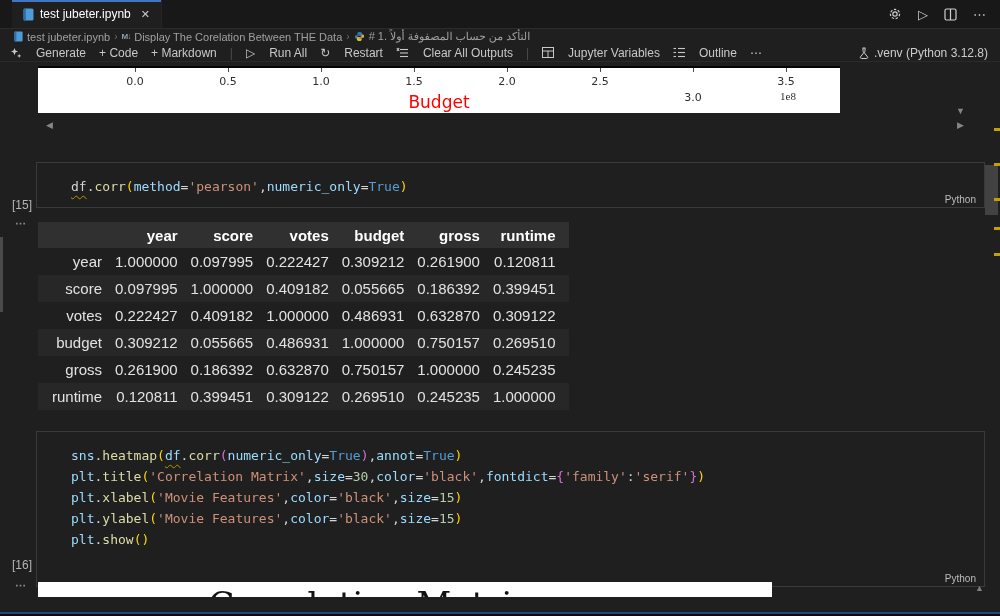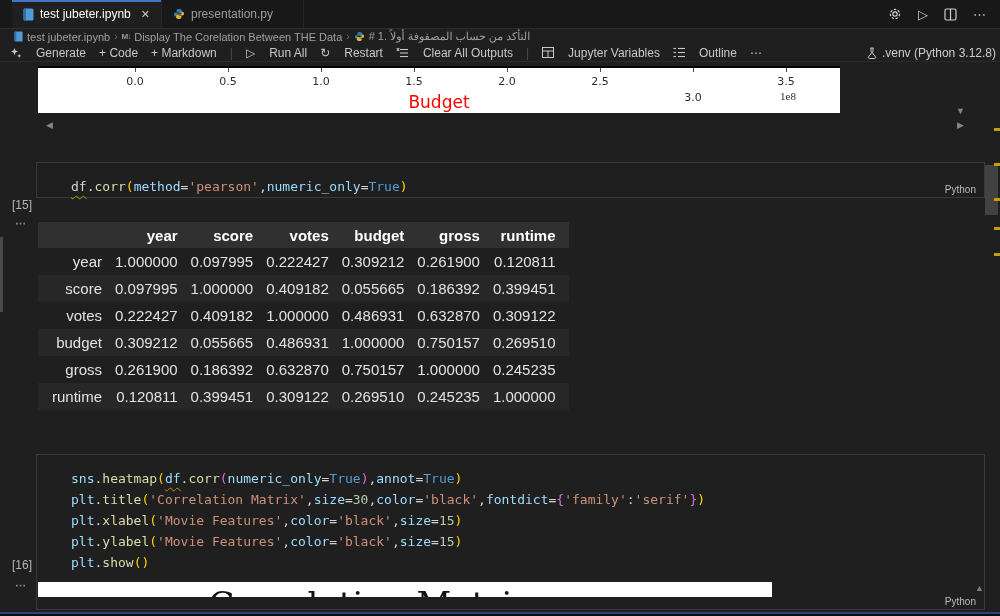--- a/index.html
+++ b/index.html
@@ -28,21 +28,21 @@
   .crumb { display:flex; align-items:center; gap:4px; cursor:pointer; }
   .crumb-sep { color:#6b6b6b; font-size:10px; padding:0 1px; }
   .md-glyph { font-size:8px; color:#8f9fae; font-weight:bold; letter-spacing:-1px; }
   
   .nbtoolbar { position:absolute; left:0; top:44px; width:1000px; height:18px;
     background:#1f1f1f; border-bottom:1px solid #2a2a2a; display:flex; align-items:center;
     gap:13px; padding-left:10px; font-size:12px; color:#c8c8c8; white-space:nowrap; }
   .tbtn { display:flex; align-items:center; gap:14px; cursor:pointer; }
   .tbtn .g { font-size:12px; line-height:1; }
   .tsep { color:#4c4c4c; }
-  .kernel { margin-left:auto; display:flex; align-items:center; gap:5px; padding-right:4px; font-size:12px; color:#cccccc; cursor:pointer; }
+  .kernel { margin-left:auto; display:flex; align-items:center; gap:5px; padding-right:12px; font-size:12px; color:#cccccc; cursor:pointer; }
   
   .editor { position:absolute; left:0; top:62px; width:1000px; height:535px; background:#1f1f1f; }
   
   .plot-strip { position:absolute; left:38px; top:4px; width:802px; height:47px;
     background:#ffffff; border-top:2px solid #050505; }
   .tickmark { position:absolute; top:0; width:1px; height:4px; background:#4a4a4a; }
   .ticklabel { position:absolute; top:7px; transform:translateX(-50%); font-family:"DejaVu Sans",sans-serif;
     font-size:11px; color:#2e2e2e; }
   .offset-label { position:absolute; right:44px; top:22px; font-family:Liberation Serif, serif; font-size:11px; color:#2e2e2e; }
   .xlabel { position:absolute; left:0; right:0; top:24px; text-align:center;
@@ -98,31 +98,20 @@
         <div class="tab active">
       <span>
         <svg width="11" height="13" viewBox="0 0 11 13">
               <rect x="0.5" y="0.5" width="10" height="12" rx="1.5" fill="#4f9bd8"></rect>
               <rect x="0.5" y="0.5" width="2.4" height="12" rx="1" fill="#2f6ea6"></rect>
             </svg>
       </span>
 
       <span class="tab-label">test jubeter.ipynb</span>
       <span class="close" style="visibility: visible;">✕</span>
-    </div>
-        <div class="tab">
-
-      <span>
-        <svg width="12" height="12" viewBox="0 0 12 12">
-              <path d="M6 1c-2 0-2.4.9-2.4 1.7V4h2.6v.6H2.5C1.5 4.6 1 5.3 1 6.4c0 1.1.5 1.9 1.5 1.9h1V7c0-.9.8-1.6 1.7-1.6h2.3c.8 0 1.4-.6 1.4-1.4V2.7C8.9 1.8 8 1 6 1z" fill="#3a7bb0"></path>
-              <path d="M6 11c2 0 2.4-.9 2.4-1.7V8H5.8v-.6h3.7c1 0 1.5-.7 1.5-1.8 0-1.1-.5-1.9-1.5-1.9h-1V5c0 .9-.8 1.6-1.7 1.6H4.5c-.8 0-1.4.6-1.4 1.4v1.3C3.1 10.2 4 11 6 11z" fill="#d8b93e"></path>
-            </svg>
-      </span>
-      <span class="tab-label">presentation.py</span>
-      <span class="close" style="visibility: hidden;">✕</span>
     </div>
       </div>
     <div class="editor-actions">
       <span class="ea-icon">
         <svg width="14" height="14" viewBox="0 0 14 14">
             <g stroke="#cfcfcf" stroke-width="1.2" fill="none">
           <circle cx="7" cy="7" r="2.2"></circle>
               <circle cx="7" cy="7" r="4.6" stroke-dasharray="2.4 1.6"></circle>
             </g>
           </svg>
@@ -250,21 +239,21 @@
           <div class="tickmark" style="left: 748px;"></div>
           <div class="ticklabel" style="left: 748px;">3.5</div>
         </div>
       <div class="offset-label">1e8</div>
       <div class="xlabel" style="color: rgb(255, 0, 0);">Budget</div>
     </div>
     <span class="scroll-arrow" style="left:46px; top:59px;">◀</span>
     <span class="scroll-arrow" style="left:957px; top:59px;">▶</span>
     <span class="scroll-arrow" style="left:956px; top:45px;">▼</span>
 
-    <div class="cell" style="top:100px; height:36px;">
+    <div class="cell" style="top:100px; height:46px;">
       <div class="code"><div class="code-line"><span class="tk w sq">df</span><span class="tk w">.</span><span class="tk f">corr</span><span class="tk b1">(</span><span class="tk v">method</span><span class="tk w">=</span><span class="tk s">'pearson'</span><span class="tk w">,</span><span class="tk v">numeric_only</span><span class="tk w">=</span><span class="tk k">True</span><span class="tk b1">)</span></div></div>
       <span class="lang-label">Python</span>
     </div>
     <span class="exec-count" style="top:136px;">[15]</span>
     <span class="gutter-dots" style="top:155px;">⋯</span>
 
     <table class="out-table">
       <thead>
           <tr>
             <th class="corner"></th>
@@ -327,21 +316,21 @@
             <td>0.120811</td>
             <td>0.399451</td>
             <td>0.309122</td>
             <td>0.269510</td>
             <td>0.245235</td>
             <td>1.000000</td>
           </tr>
         </tbody>
     </table>
 
-    <div class="cell" style="top:392px; height:156px;">
+    <div class="cell" style="top:369px; height:156px;">
       <div class="code"><div class="code-line"><span class="tk v">sns</span><span class="tk w">.</span><span class="tk f">heatmap</span><span class="tk b1">(</span><span class="tk v sq">df</span><span class="tk w">.</span><span class="tk f">corr</span><span class="tk b2">(</span><span class="tk v">numeric_only</span><span class="tk w">=</span><span class="tk k">True</span><span class="tk b2">)</span><span class="tk w">,</span><span class="tk v">annot</span><span class="tk w">=</span><span class="tk k">True</span><span class="tk b1">)</span></div><div class="code-line"><span class="tk v">plt</span><span class="tk w">.</span><span class="tk f">title</span><span class="tk b1">(</span><span class="tk s">'Correlation Matrix'</span><span class="tk w">,</span><span class="tk v">size</span><span class="tk w">=</span><span class="tk n">30</span><span class="tk w">,</span><span class="tk v">color</span><span class="tk w">=</span><span class="tk s">'black'</span><span class="tk w">,</span><span class="tk v">fontdict</span><span class="tk w">=</span><span class="tk b2">{</span><span class="tk s">'family'</span><span class="tk w">:</span><span class="tk s">'serif'</span><span class="tk b2">}</span><span class="tk b1">)</span></div><div class="code-line"><span class="tk v">plt</span><span class="tk w">.</span><span class="tk f">xlabel</span><span class="tk b1">(</span><span class="tk s">'Movie Features'</span><span class="tk w">,</span><span class="tk v">color</span><span class="tk w">=</span><span class="tk s">'black'</span><span class="tk w">,</span><span class="tk v">size</span><span class="tk w">=</span><span class="tk n">15</span><span class="tk b1">)</span></div><div class="code-line"><span class="tk v">plt</span><span class="tk w">.</span><span class="tk f">ylabel</span><span class="tk b1">(</span><span class="tk s">'Movie Features'</span><span class="tk w">,</span><span class="tk v">color</span><span class="tk w">=</span><span class="tk s">'black'</span><span class="tk w">,</span><span class="tk v">size</span><span class="tk w">=</span><span class="tk n">15</span><span class="tk b1">)</span></div><div class="code-line"><span class="tk v">plt</span><span class="tk w">.</span><span class="tk f">show</span><span class="tk b1">(</span><span class="tk b1">)</span></div></div>
       <span class="lang-label">Python</span>
     </div>
     <span class="exec-count" style="top:496px;">[16]</span>
     <span class="gutter-dots" style="top:517px;">⋯</span>
 
     <div class="fig2">
       <div class="fig2-title">Correlation Matrix</div>
     </div>
     <span class="up-tri">▲</span>

